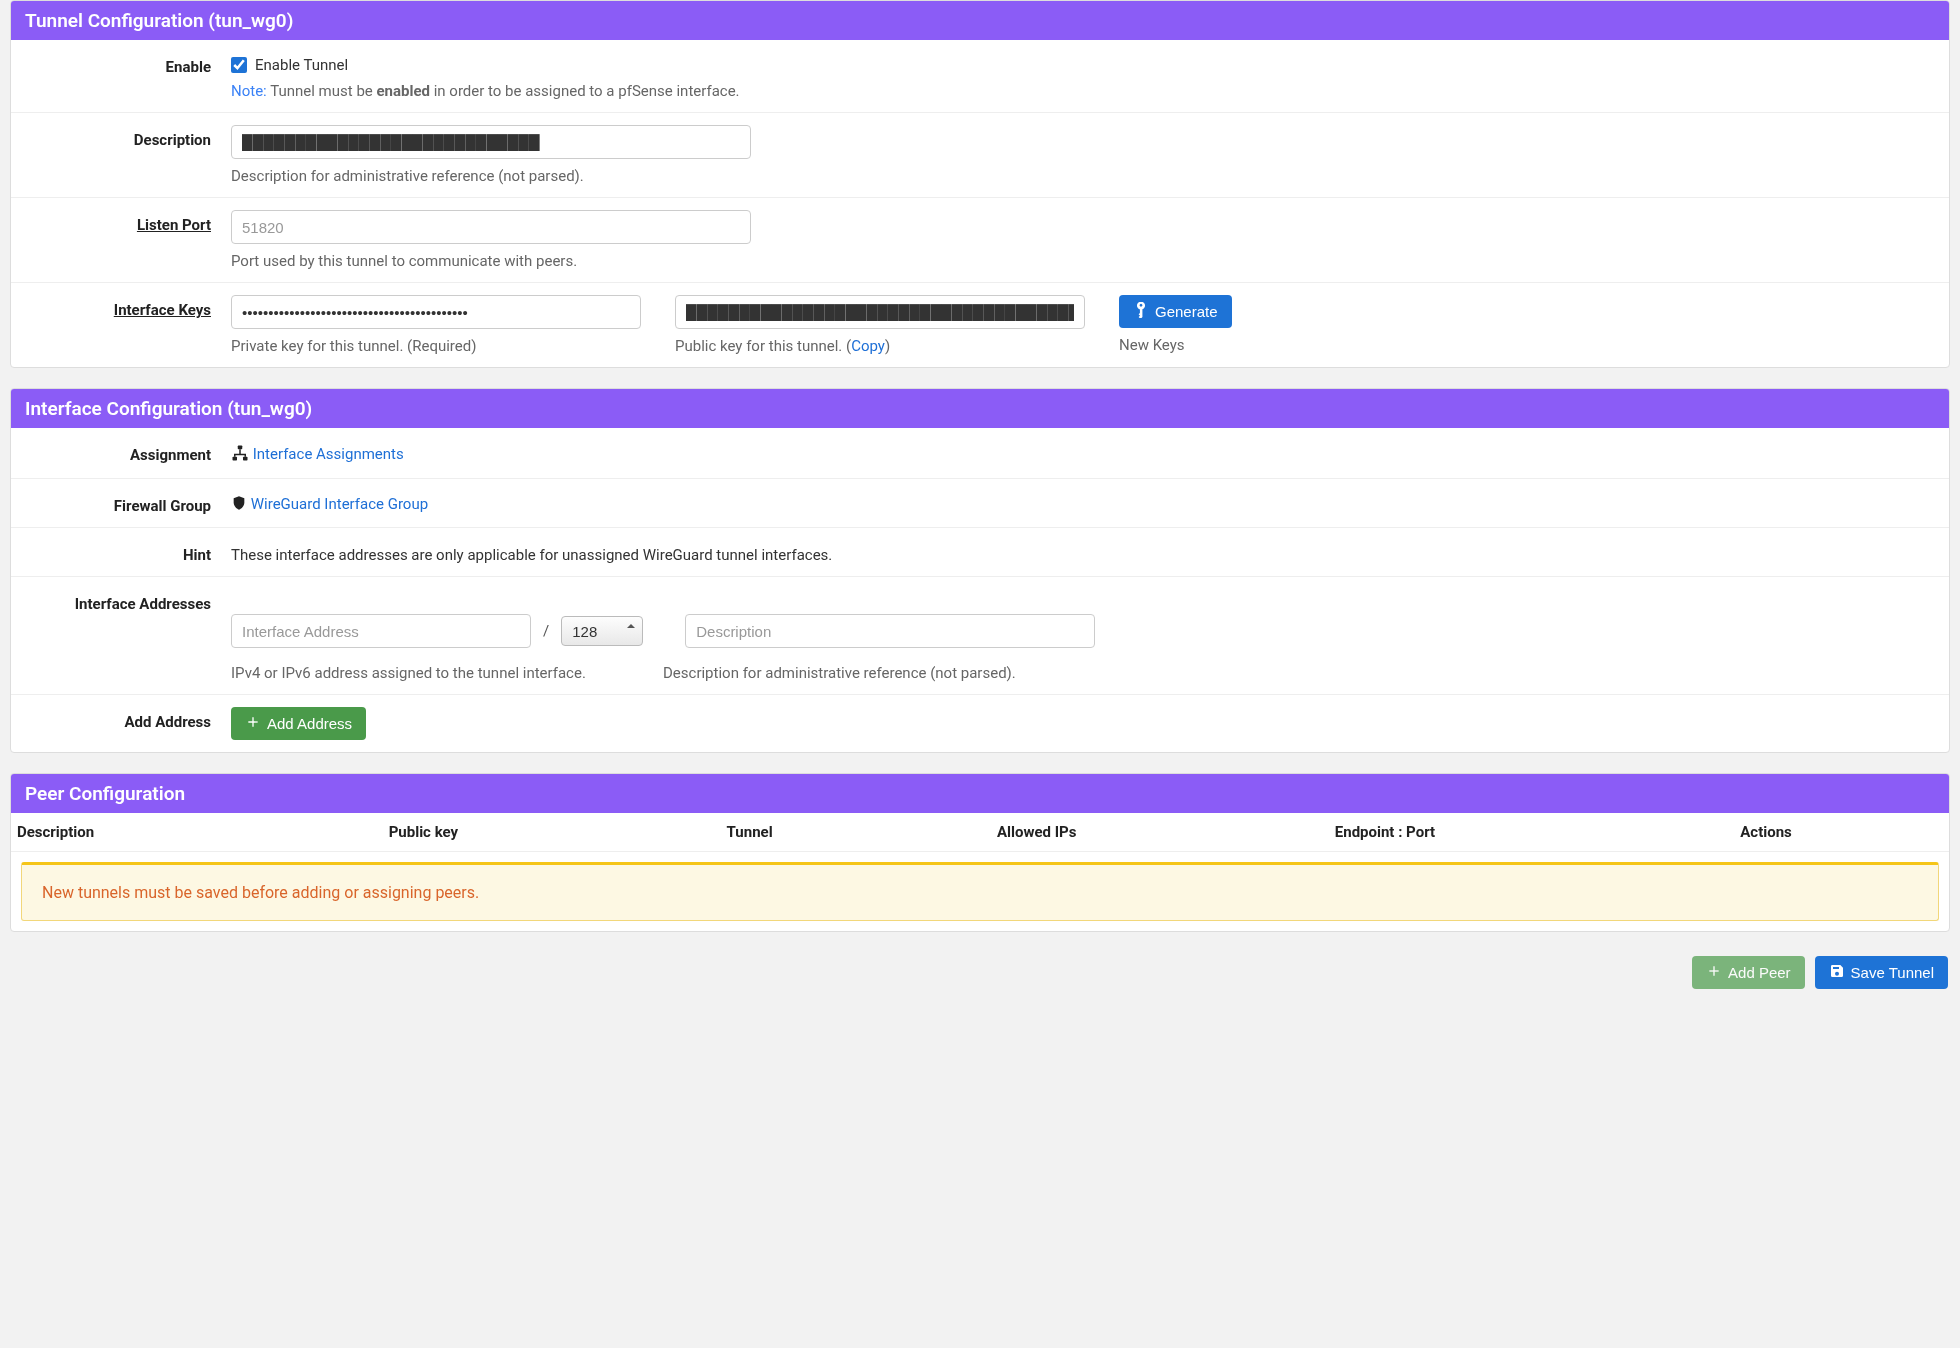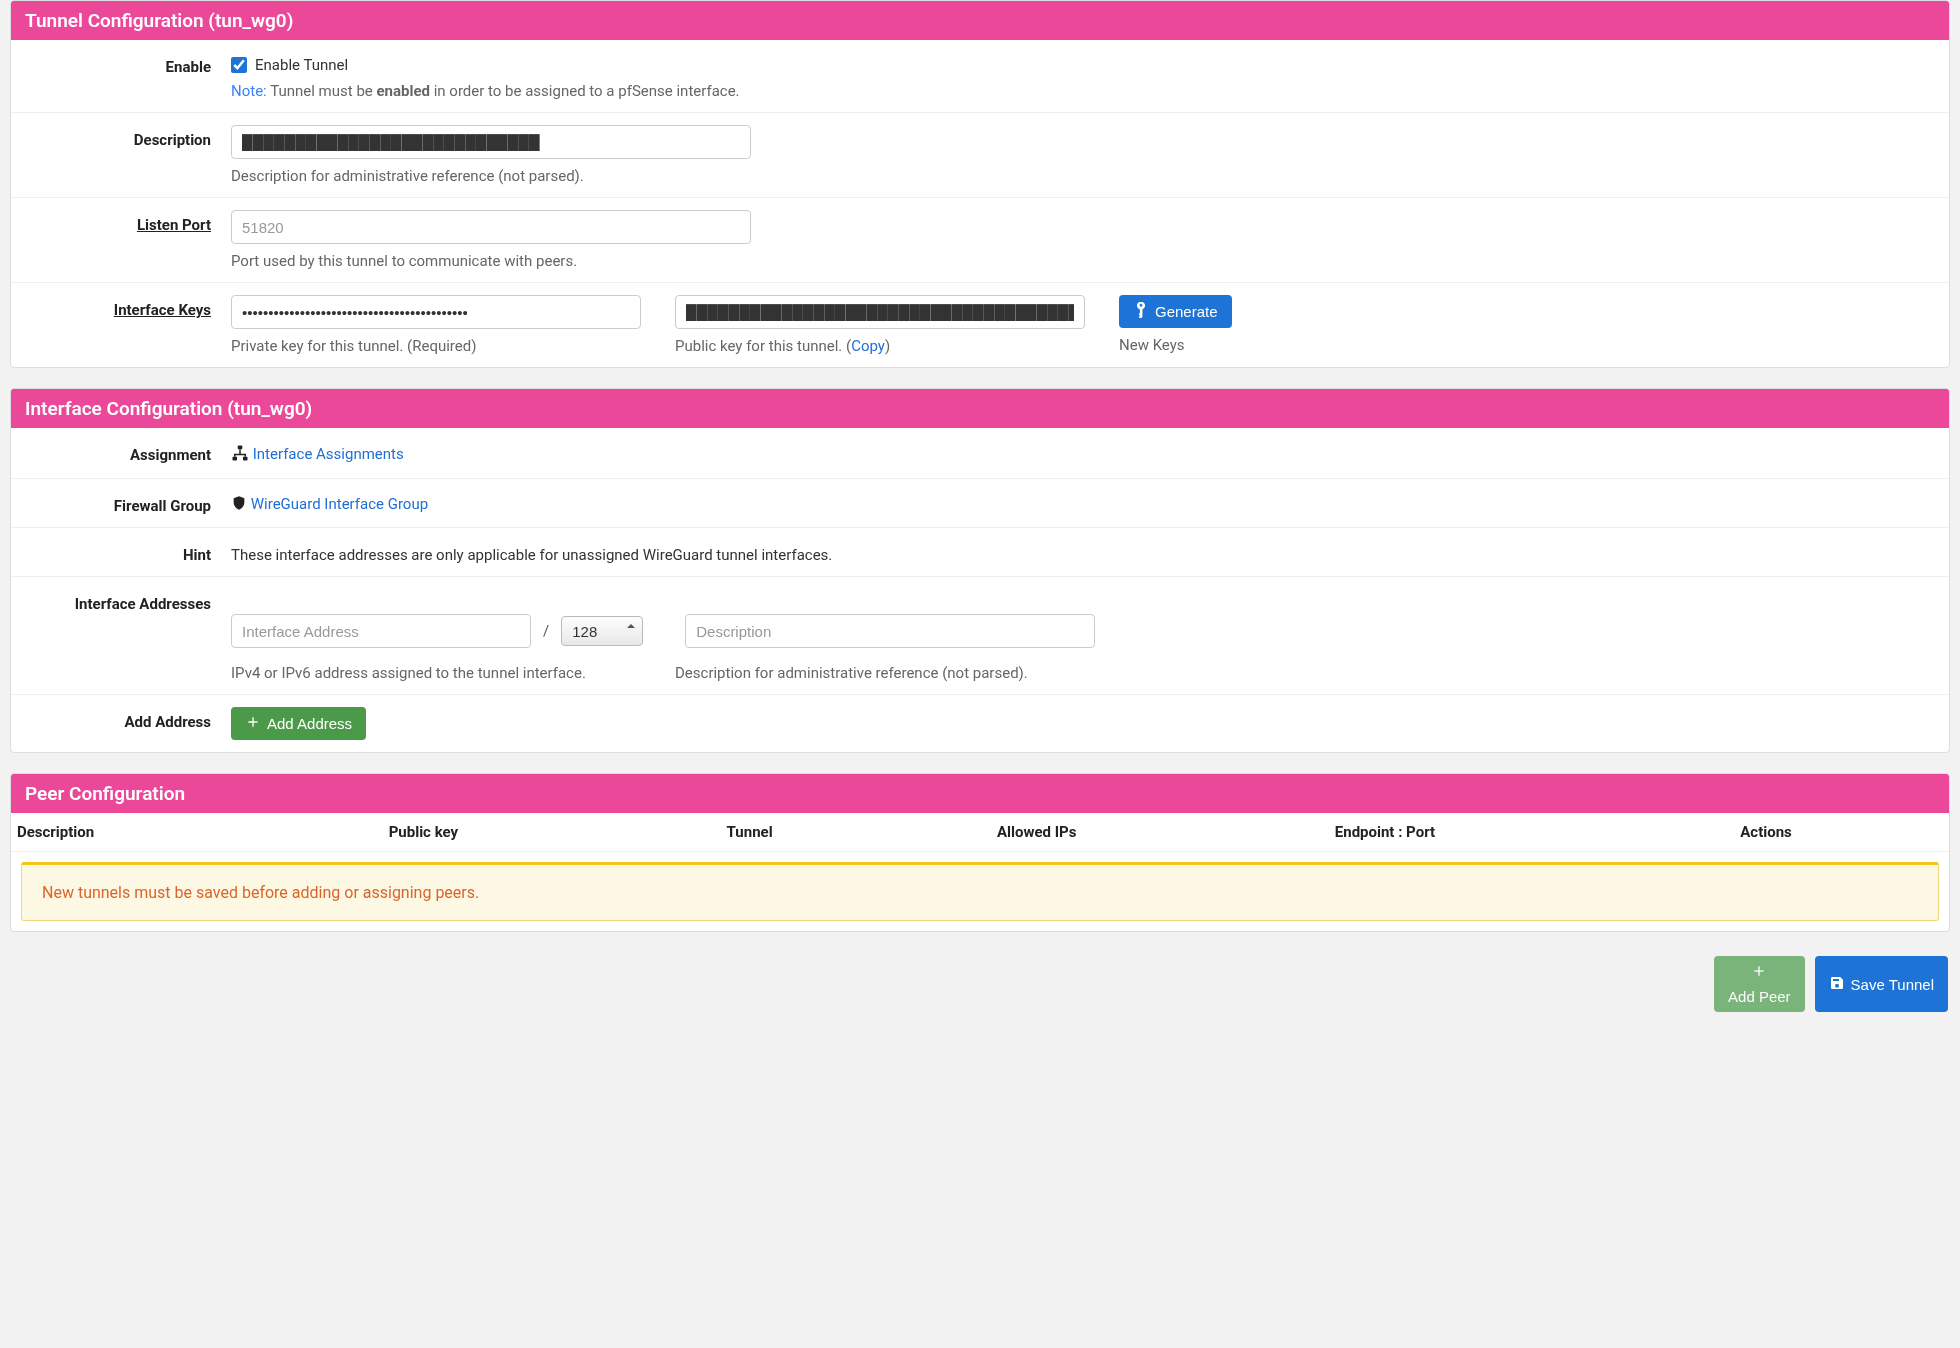--- a/index.html
+++ b/index.html
@@ -11,21 +11,21 @@
     padding: 0 10px;
   }
   .panel {
     background: #fff;
     border: 1px solid #ddd;
     border-radius: 4px;
     margin-bottom: 20px;
     overflow: hidden;
   }
   .panel-header {
-    background: #ec4899;
+    background: #8b5cf6;
     color: #fff;
     padding: 8px 14px;
     font-size: 19px;
     font-weight: 600;
   }
   .form-row {
     display: flex;
     border-bottom: 1px solid #eee;
     padding: 12px 0;
   }
@@ -78,21 +78,21 @@
     gap: 6px;
     border: none;
     border-radius: 4px;
     padding: 7px 14px;
     font-size: 15px;
     cursor: pointer;
     color: #fff;
   }
   .btn-primary { background: #1e73d6; }
   .btn-success { background: #4a9a4a; }
-  .btn-success.disabled { opacity: 0.7; cursor: not-allowed; flex-direction: column; }
+  .btn-success.disabled { opacity: 0.7; cursor: not-allowed; }
   .link { color: #1e6fd6; text-decoration: none; cursor: pointer; }
   .icon { display: inline-block; vertical-align: middle; }
   .addr-row { display: flex; align-items: center; gap: 8px; margin-top: 25px; }
   .slash { color: #555; padding: 0 4px; }
   .mask-select {
     border: 1px solid #bbb;
     border-radius: 4px;
     height: 30px;
     padding: 2px 22px 2px 10px;
     background: linear-gradient(#fdfdfd,#e8e8e8);
@@ -137,21 +137,21 @@
   .footer-btns {
     display: flex;
     justify-content: flex-end;
     gap: 10px;
     padding: 4px 2px 20px;
   }
   .checkbox-wrap { display:flex; align-items:center; gap:8px; padding-top:4px; }
   input[type="checkbox"] {
     width:16px; height:16px; accent-color:#1e73d6;
   }
-  .two-help { display:grid; grid-template-columns: 410px 410px; column-gap:34px; margin-top:8px; }
+  .two-help { display:grid; grid-template-columns: 410px 410px; column-gap:22px; margin-top:8px; }
 </style>
 </head>
 <body>
 
 <div class="panel">
   <div class="panel-header">Tunnel Configuration (tun_wg0)</div>
 
   <div class="form-row">
     <div class="label-col">Enable</div>
     <div class="control-col">

